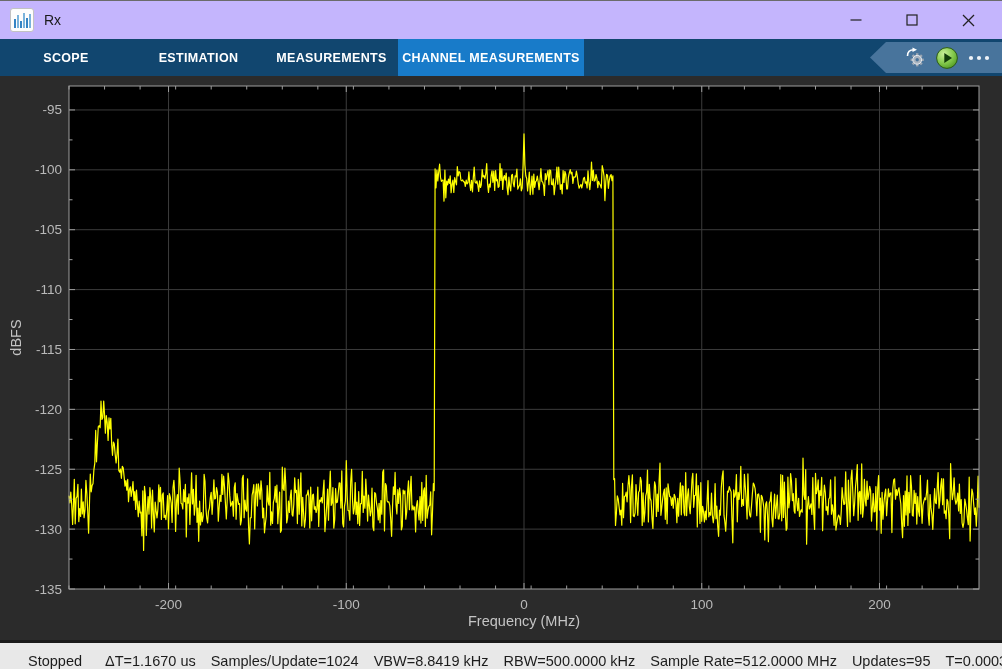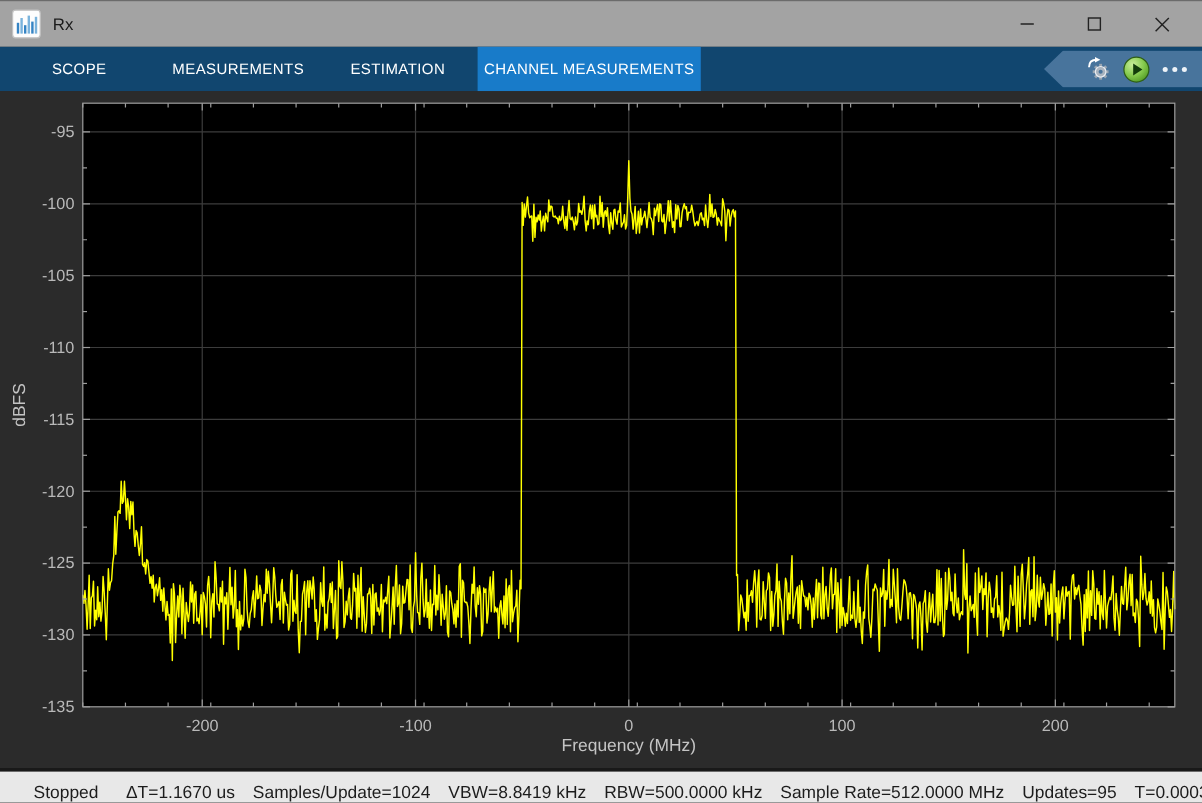--- a/index.html
+++ b/index.html
@@ -6,38 +6,38 @@
   body{
     width:1002px;height:669px;overflow:hidden;
     font-family:"Liberation Sans",sans-serif;
     background:#2b2b2b;
   }
   .window{
     width:1002px;height:669px;display:flex;flex-direction:column;
   }
   
   .titlebar{
-    flex:0 0 39px;background:#a3a3a3;display:flex;align-items:center;
+    flex:0 0 39px;background:#c4b5fd;display:flex;align-items:center;
     border-top:1px solid #6b6b6b;box-sizing:border-box;
   }
   .app-icon{
     width:24px;height:24px;margin-left:10px;box-sizing:border-box;
     border:1px solid #c2c2c2;border-radius:3px;background:#fdfdfd;
     display:flex;align-items:flex-end;justify-content:center;gap:1px;
     padding:3px 2px 3px 2px;
   }
   .app-icon span{width:2px;background:#3584c4;display:block;}
   .app-icon span:nth-child(2n){background:#7ab3dc;}
   .title-text{margin-left:10px;font-size:14px;color:#1a1a1a;}
   .win-buttons{margin-left:auto;margin-right:6px;display:flex;height:100%;}
   .win-btn{width:56px;height:100%;display:flex;align-items:center;justify-content:center;}
   
   .toolbar{
     flex:0 0 37px;background:var(--c-toolbar,#11466f);
-    display:flex;align-items:stretch;position:relative;
+    display:flex;align-items:stretch;position:relative;font-weight:bold;
   }
   .tab{
     display:flex;align-items:center;justify-content:center;
     color:#ffffff;font-size:12.5px;letter-spacing:.35px;white-space:nowrap;
   }
   .tab.hl{background:var(--c-highlight,#187bc9);}
   .playback-cluster{
     position:absolute;right:0;top:3px;height:31px;width:132px;
     background:var(--c-cluster,#48749c);
     clip-path:polygon(0 50%,16px 0,100% 0,100% 100%,16px 100%);
@@ -90,22 +90,22 @@
             <line x1="1" y1="1" x2="12" y2="12" stroke="#222" stroke-width="1.2"></line>
             <line x1="12" y1="1" x2="1" y2="12" stroke="#222" stroke-width="1.2"></line>
           </svg>
       </div>
     </div>
   </div>
 
   <div class="toolbar">
     <div id="tabs" style="display:flex;align-items:stretch;">
         <div class="tab" style="width: 132px;">SCOPE</div>
+        <div class="tab" style="width: 133px;">ESTIMATION</div>
         <div class="tab" style="width: 133px;">MEASUREMENTS</div>
-        <div class="tab" style="width: 133px;">ESTIMATION</div>
         <div class="tab hl" style="width: 186px; text-align: right;">CHANNEL MEASUREMENTS</div>
       </div>
     <div class="playback-cluster">
       <div class="pb-btn">
         <svg width="21" height="21" viewBox="0 0 21 21">
           <g fill="#9aa6b2">
             <rect x="11" y="6.2" width="2.4" height="2.6" transform="rotate(0 12.2 12.8)"></rect>
             <rect x="11" y="6.2" width="2.4" height="2.6" transform="rotate(45 12.2 12.8)"></rect>
             <rect x="11" y="6.2" width="2.4" height="2.6" transform="rotate(90 12.2 12.8)"></rect>
             <rect x="11" y="6.2" width="2.4" height="2.6" transform="rotate(135 12.2 12.8)"></rect>

